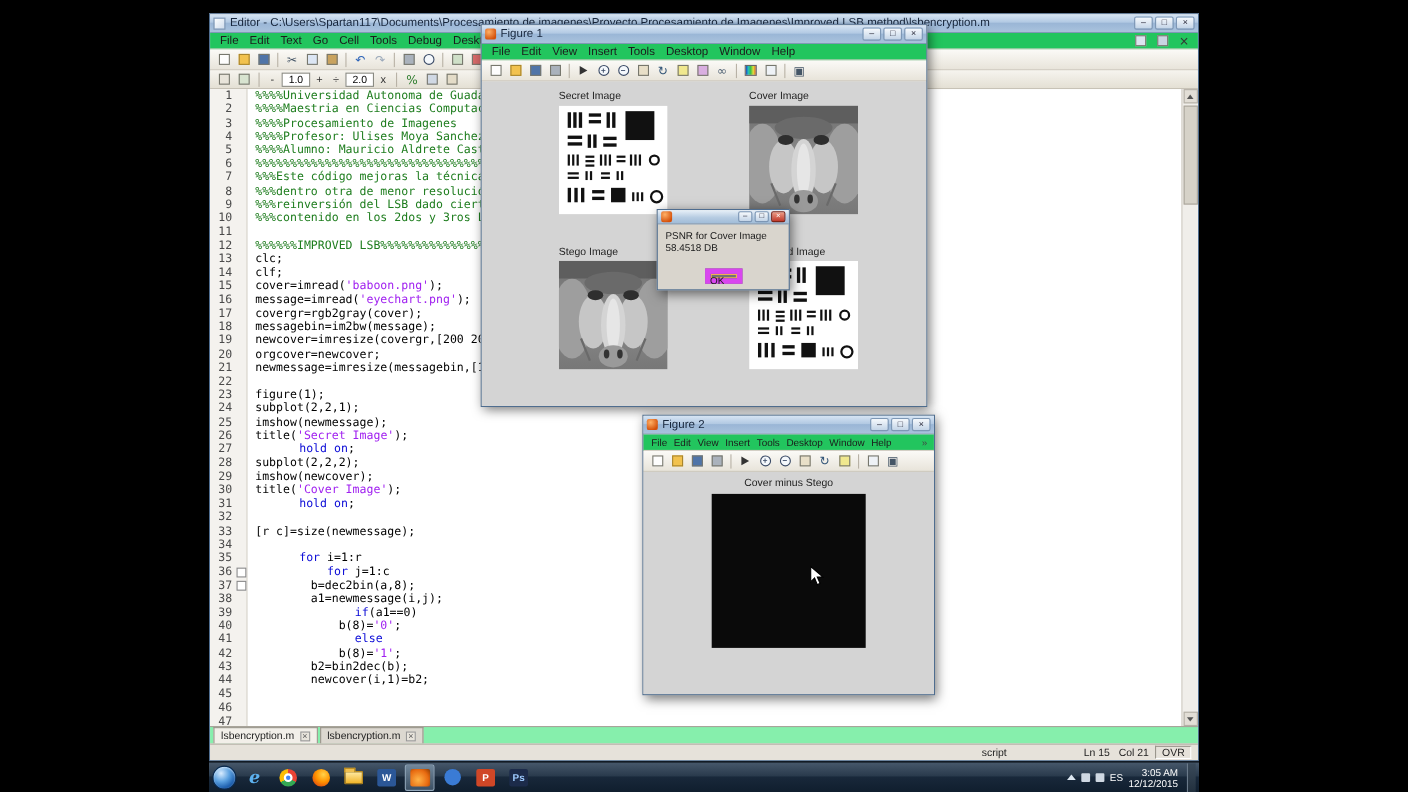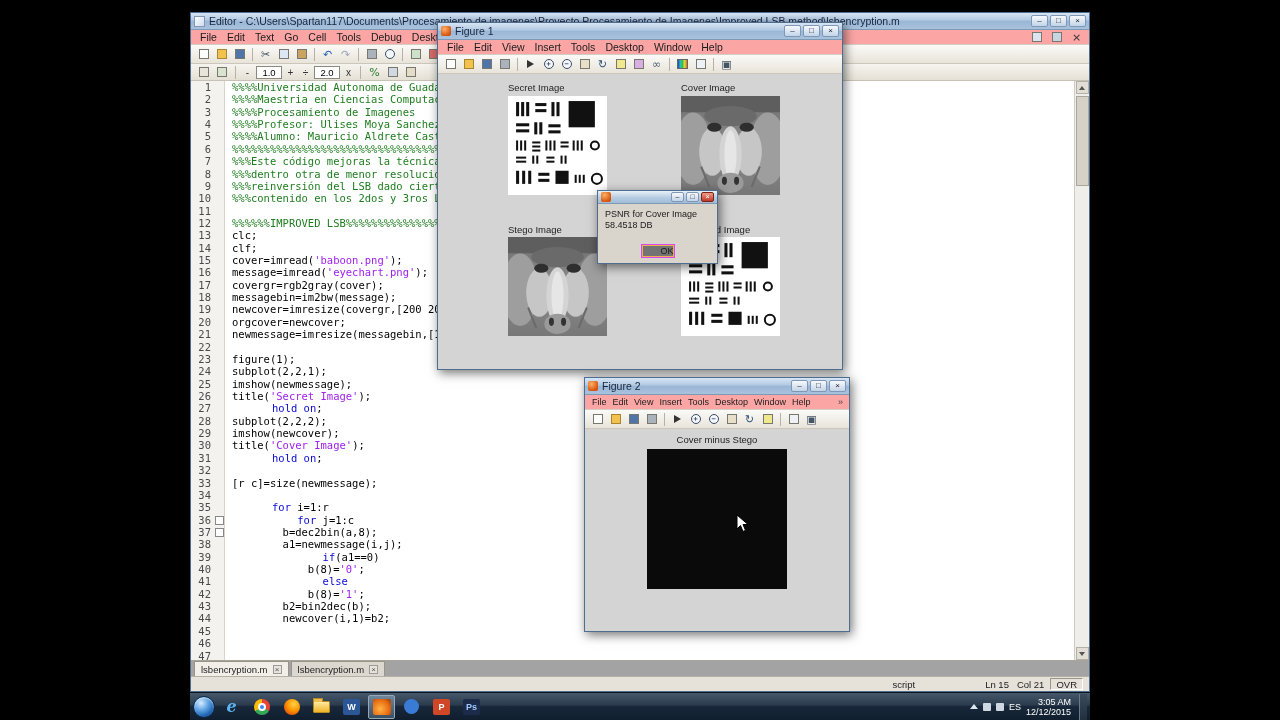--- a/index.html
+++ b/index.html
@@ -17,21 +17,21 @@
   .winbtns { display:flex; gap:2px; }
   .winbtn { width:17px; height:12px; font-size:8px; line-height:10px; text-align:center;
             color:#223; background:linear-gradient(#f6f9fc,#c3d4e7);
             border:1px solid #7d97b5; border-radius:2px; }
   .winbtn.red { background:linear-gradient(#ee9c86,#c0392b); color:#fff; border-color:#7e2417; }
   .appicon { width:11px; height:11px; background:linear-gradient(135deg,#fdfefe,#cfdcec);
              border:1px solid #8098b4; }
   .java-icon { width:10px; height:10px; border-radius:2px;
                background:radial-gradient(circle at 35% 30%,#ffb066,#d4500a 75%); }
   .menubar { height:15px; display:flex; align-items:center; padding:0 4px;
-             background:#fca5a5; border-bottom:1px solid #d3cfc5; font-size:10.5px; color:#1c1c1c; }
+             background:#22c55e; border-bottom:1px solid #d3cfc5; font-size:10.5px; color:#1c1c1c; }
   .menu-items { display:flex; align-items:center; }
   .menu-item { padding:0 5px; white-space:nowrap; }
   .menu-right { margin-left:auto; display:flex; gap:3px; align-items:center; }
   .toolbar { height:19px; display:flex; align-items:center; gap:1px; padding:0 4px;
              background:linear-gradient(#fbfaf7,#e8e4da); border-bottom:1px solid #ccc7bb; }
   .tb-sep { width:1px; height:13px; background:#b8b2a6; margin:0 3px; flex:none; }
   .tbi { width:17px; height:15px; display:flex; align-items:center; justify-content:center; flex:none; }
   .ic-sq { width:10px; height:10px; border:1px solid #77776d; display:block; }
   .ic-folder { border-color:#a8852e; }
   .ic-ring { width:10px; height:10px; border:1px solid #3a4a66; border-radius:50%;
@@ -67,21 +67,21 @@
   .code-line { height:12.36px; white-space:pre; }
   .tok-c { color:#1e7d1e; } .tok-k { color:#0909d6;margin-left:40px; } .tok-s { color:#a020f0; } .tok-t { color:#000; }
   .vscroll { width:15px; background:#f0eeea; border-left:1px solid #d0ccc4;
              display:flex; flex-direction:column; align-items:center; }
   .scr-btn { width:13px; height:13px; background:#e2ded6; border:1px solid #b4b0a6;
              display:flex; align-items:center; justify-content:center; }
   .arr-up { width:0;height:0;border-left:3px solid transparent;border-right:3px solid transparent;border-bottom:4px solid #555; }
   .arr-dn { width:0;height:0;border-left:3px solid transparent;border-right:3px solid transparent;border-top:4px solid #555; }
   .scr-thumb { width:13px; height:90px; background:#d6d2c8; border:1px solid #aaa69c; margin-top:2px; }
   .scr-space { flex:1; }
-  .tabsbar { height:16px; background:#a3a3a3; border-top:1px solid #a8a49a;
+  .tabsbar { height:16px; background:#86efac; border-top:1px solid #a8a49a;
              display:flex; align-items:flex-end; padding-left:3px; gap:2px; }
   .tab { height:15px; background:#dcd8d0; border:1px solid #98948a; border-bottom:none;
          font-size:9.5px; padding:0 6px; display:flex; align-items:center; gap:5px; color:#222; }
   .tab.active { background:#f2efe9; }
   .tab .x { width:9px; height:9px; font-size:8px; line-height:7px; text-align:center;
             color:#555; border:1px solid #999; background:#e8e4dc; }
   .statusbar { height:15px; background:#e6e2da; border-top:1px solid #b4b0a6;
                display:flex; align-items:center; font-size:9.5px; color:#222; padding:0 6px; }
   .sb-spacer { flex:1; }
   .sb-cell { border:1px solid; border-color:#9a968c #fff #fff #9a968c; padding:0 5px;
@@ -101,22 +101,22 @@
 
   
   .dlg { left:597px; top:190px; width:121px; height:74px; z-index:3;
          background:#d9d5cd; display:flex; flex-direction:column; }
   .dlg .titlebar { height:13px; font-size:9px;
                    background:linear-gradient(#e9f1f9,#b7cce2 55%,#a0bcd8); }
   .dlg .winbtn { width:13px; height:10px; font-size:7px; line-height:8px; }
   .dlg-body { flex:1; position:relative; font-size:9px; color:#1a1a1a; padding:5px 7px; }
   .dlg-line { line-height:11px; white-space:nowrap; }
   .okbtn { position:absolute; left:50%; transform:translateX(-50%); bottom:5px;
-           width:34px; height:14px; font-size:9px; text-align:right; line-height:12px;
-           background:#737373; border:1px solid #d946ef; box-shadow:inset 0 0 0 1px #f0b050; }
+           width:34px; height:14px; font-size:9px; text-align:left; line-height:12px;
+           background:#737373; border:5px solid #d946ef; box-shadow:inset 0 0 0 1px #f0b050; }
 
   
   .taskbar { position:absolute; left:190px; top:692px; width:900px; height:28px; z-index:6;
              display:flex; align-items:center; gap:3px; padding:0 3px;
              background:linear-gradient(#47586b,#2a3b4d 45%,#18283a 50%,#101e2e);
              border-top:1px solid #0a1520; }
   .start-orb { width:22px; height:22px; border-radius:50%; flex:none;
                background:radial-gradient(circle at 35% 30%,#d8ecff,#5aa0e0 40%,#1d5fae 70%,#0c3a74);
                border:1px solid #09294e; box-shadow:inset 0 1px 2px rgba(255,255,255,.7); }
   .task-icon { width:27px; height:24px; display:flex; align-items:center; justify-content:center;

